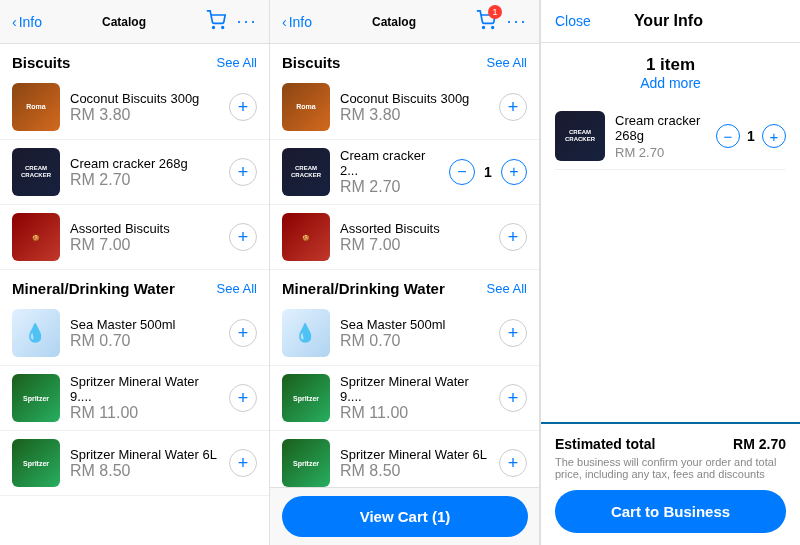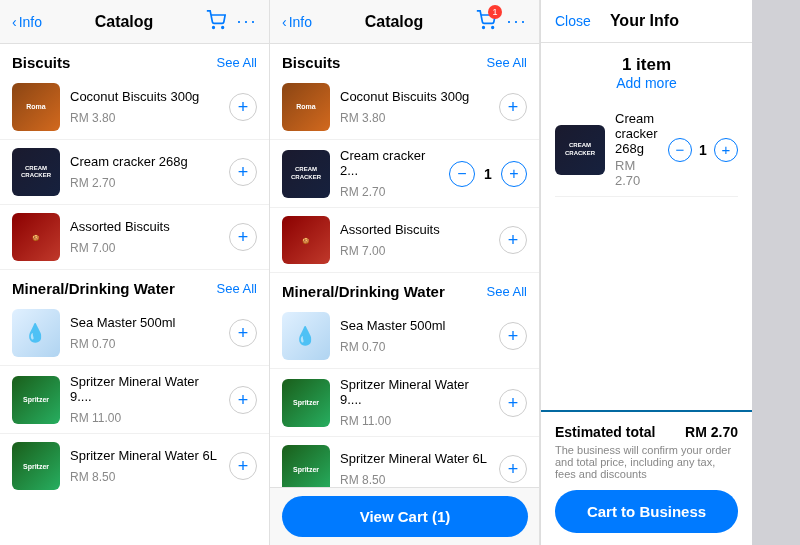--- a/index.html
+++ b/index.html
@@ -33,21 +33,21 @@
       height: 44px;
     }
     .header-left {
       display: flex;
       align-items: center;
       color: #007aff;
       font-size: 14px;
       gap: 2px;
     }
     .header-title {
-      font-size: 16px;
+      font-size: 12px;
       font-weight: 600;
       color: #000;
       flex: 1;
       text-align: center;
     }
     .header-right {
       display: flex;
       align-items: center;
       gap: 10px;
       color: #007aff;
@@ -108,23 +108,23 @@
     }
     .product-info {
       flex: 1;
     }
     .product-name {
       font-size: 13px;
       color: #000;
       font-weight: 500;
     }
     .product-price {
-      font-size: 12px;
+      font-size: 16px;
       color: #888;
-      margin-top: 7px;
+      margin-top: 0;
     }
 
     
     .add-btn {
       width: 28px;
       height: 28px;
       border-radius: 50%;
       border: 1.5px solid #ccc;
       background: #fff;
       display: flex;
@@ -184,21 +184,21 @@
 
     
     .panel-content {
       overflow-y: auto;
       height: calc(545px - 44px - 48px);
     }
 
     
     .cart-panel {
       background: #fff;
-      width: 212px;
+      width: 260px;
       height: 545px;
       flex-shrink: 0;
       border-left: 1px solid #ddd;
       display: flex;
       flex-direction: column;
     }
     .cart-header {
       display: flex;
       align-items: center;
       justify-content: space-between;

